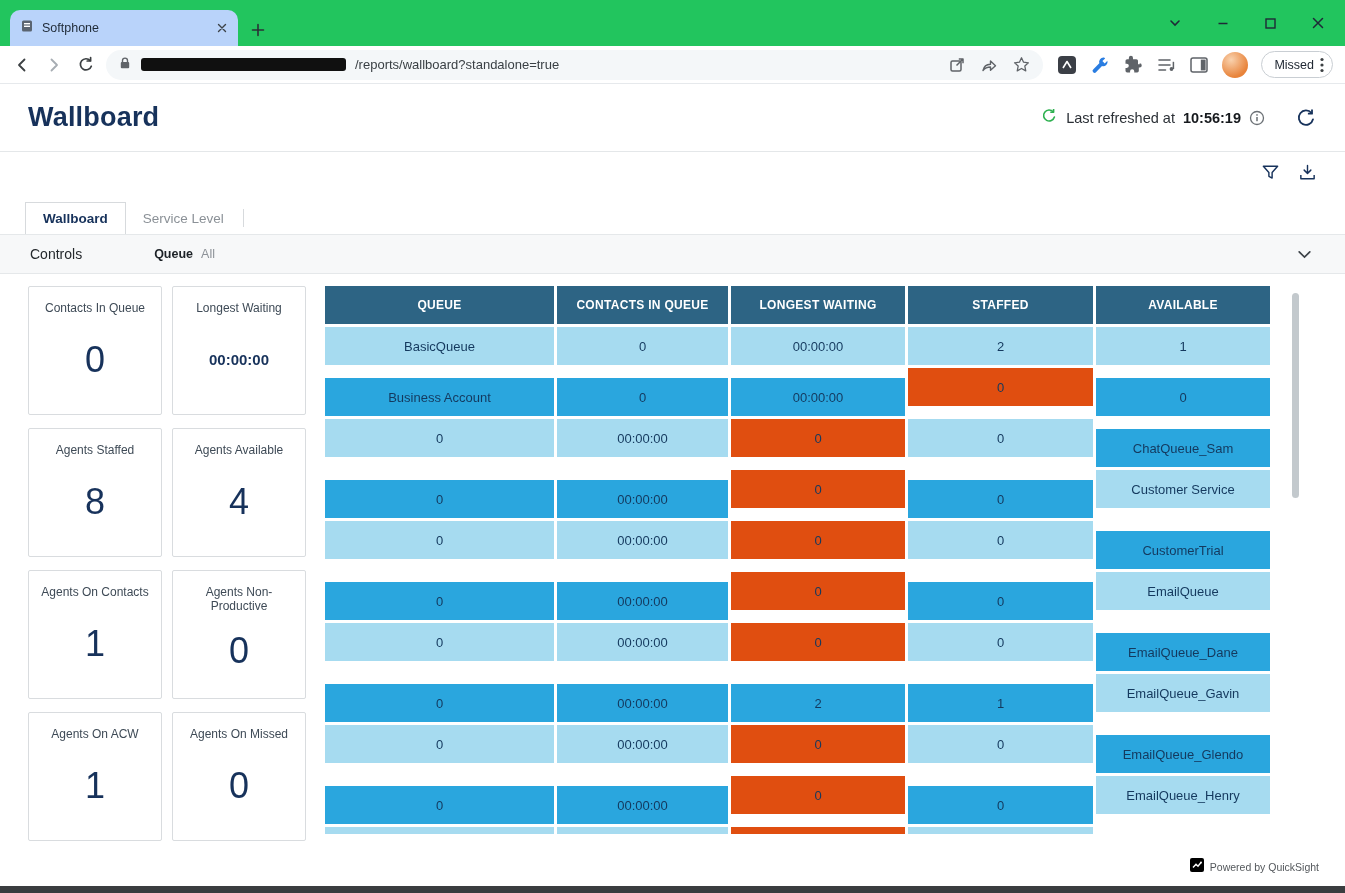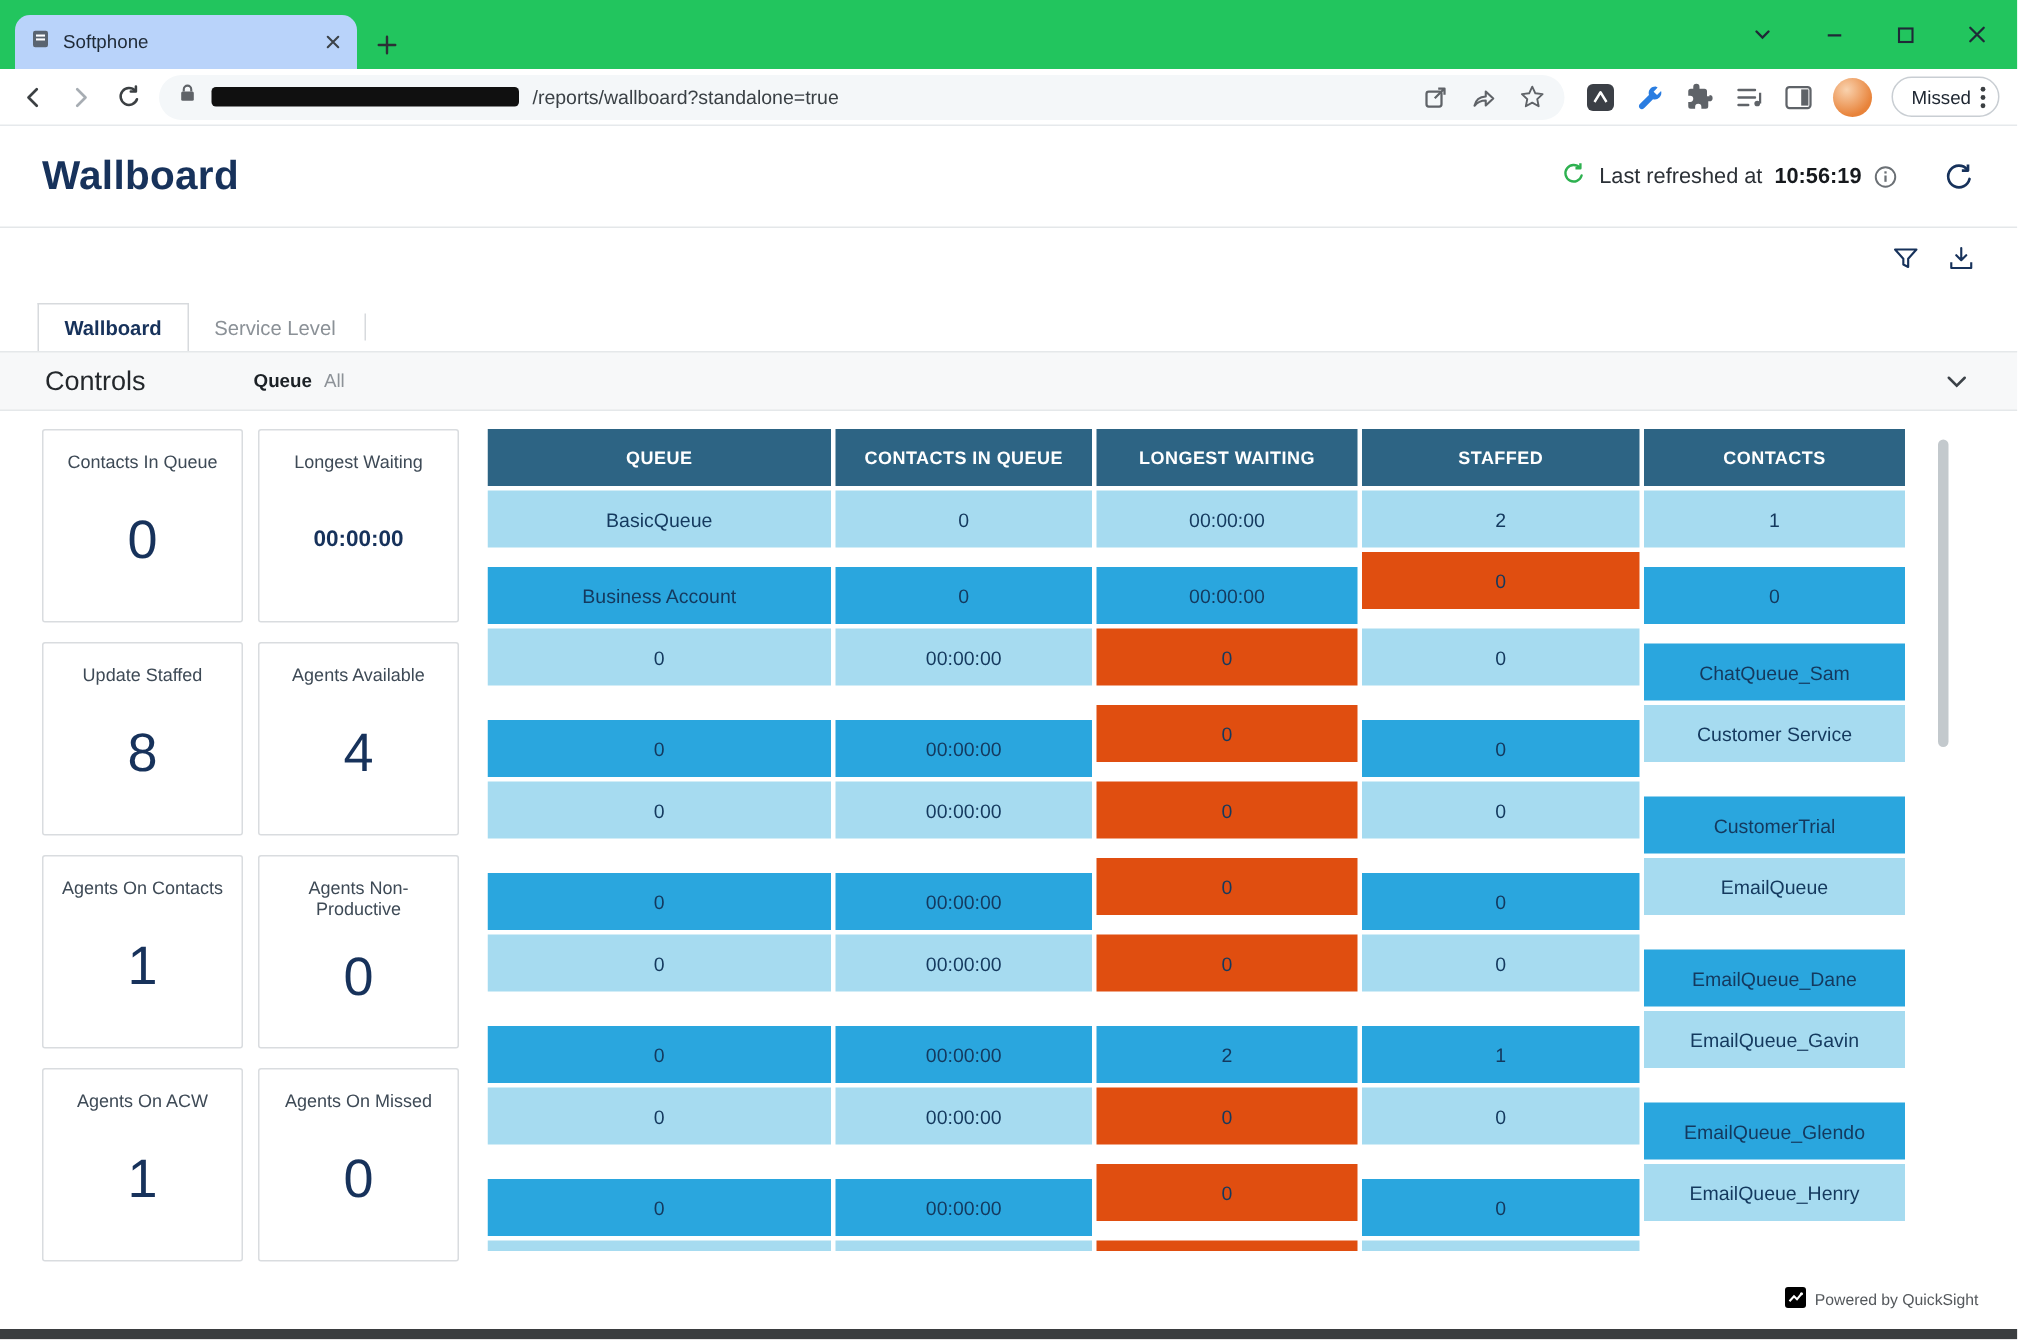--- a/index.html
+++ b/index.html
@@ -38,21 +38,21 @@
   .dash-icons { height:40px; display:flex; justify-content:flex-end; align-items:center; gap:18px; padding-right:28px; }
 
   .tabbar { display:flex; align-items:flex-end; margin:8px 0 0 25px; height:34px; }
   .sheet-tab { padding:0 17px; height:32px; display:flex; align-items:center; font-size:13.5px; cursor:pointer; }
   .sheet-tab.active { border:1px solid #d7dadd; border-bottom:none; font-weight:bold; color:#17325b; background:#fff; }
   .sheet-tab.inactive { color:#8b9197; }
   .tab-sep { width:1px; height:18px; background:#d7dadd; margin:0 0 7px 2px; }
 
   .controls-bar { height:40px; background:#f7f8f9; border-top:1px solid #e5e8ea; border-bottom:1px solid #e5e8ea;
                   display:flex; align-items:center; padding:0 30px; }
-  .controls-title { font-size:18px; color:#24282c; }
+  .controls-title { font-size:14px; color:#24282c; }
   .queue-label { margin-left:72px; font-size:12.5px; font-weight:bold; color:#1c2126; }
   .queue-value { margin-left:8px; font-size:12.5px; color:#8d9298; }
   .controls-chevron { margin-left:auto; margin-right:2px; }
 
   .content { position:relative; display:flex; padding:12px 0 0 28px; height:574px; background:#fff; }
 
   .kpi-grid { display:grid; grid-template-columns:134px 134px; grid-auto-rows:129px; gap:13px 10px; }
   .kpi-card { background:#fff; border:1px solid #d9dcdf; border-radius:2px; display:flex; flex-direction:column;
               align-items:center; padding:14px 6px 10px; }
   .kpi-label { font-size:12px; color:#3e4a56; text-align:center; line-height:1.2; }
@@ -283,21 +283,21 @@
       <div class="kpi-grid">
           <div class="kpi-card">
     <div class="kpi-label">Contacts In Queue</div>
     <div class="kpi-value">0</div>
   </div>
           <div class="kpi-card">
     <div class="kpi-label">Longest Waiting</div>
     <div class="kpi-value small">00:00:00</div>
   </div>
           <div class="kpi-card">
-    <div class="kpi-label">Update Staffed</div>
+    <div class="kpi-label">Agents Staffed</div>
     <div class="kpi-value">8</div>
   </div>
           <div class="kpi-card">
     <div class="kpi-label">Agents Available</div>
     <div class="kpi-value">4</div>
   </div>
           <div class="kpi-card">
     <div class="kpi-label">Agents On Contacts</div>
     <div class="kpi-value">1</div>
   </div>
@@ -313,21 +313,21 @@
     <div class="kpi-label">Agents On Missed</div>
     <div class="kpi-value">0</div>
   </div>
         </div>
       <div class="table-area">
         <div class="qtable">
             <div class="cell th">QUEUE</div>
             <div class="cell th">CONTACTS IN QUEUE</div>
             <div class="cell th">LONGEST WAITING</div>
             <div class="cell th">STAFFED</div>
-            <div class="cell th">CONTACTS</div>
+            <div class="cell th">AVAILABLE</div>
             <div class="cell light">BasicQueue</div>
             <div class="cell light">0</div>
             <div class="cell light">00:00:00</div>
             <div class="cell light">2</div>
             <div class="cell light">1</div>
             <div class="cell mid">Business Account</div>
             <div class="cell mid">0</div>
             <div class="cell mid">00:00:00</div>
             <div class="cell alert">0</div>
             <div class="cell mid">0</div>

